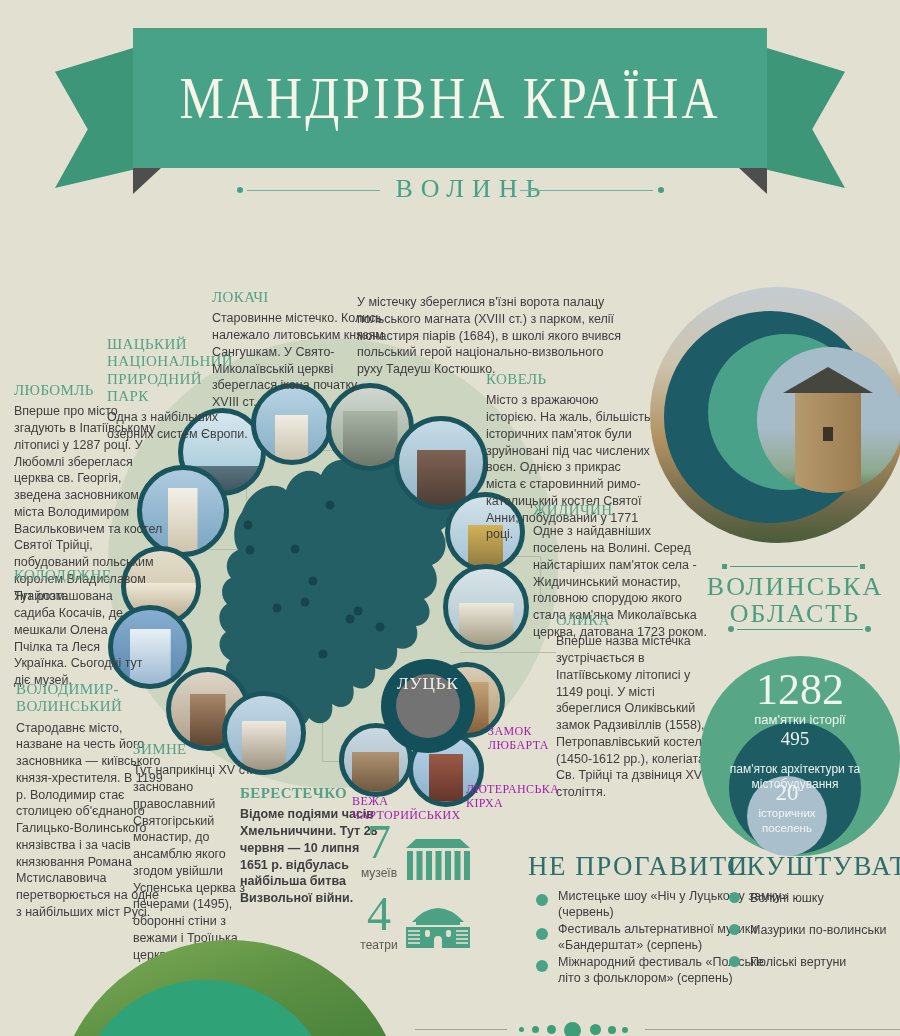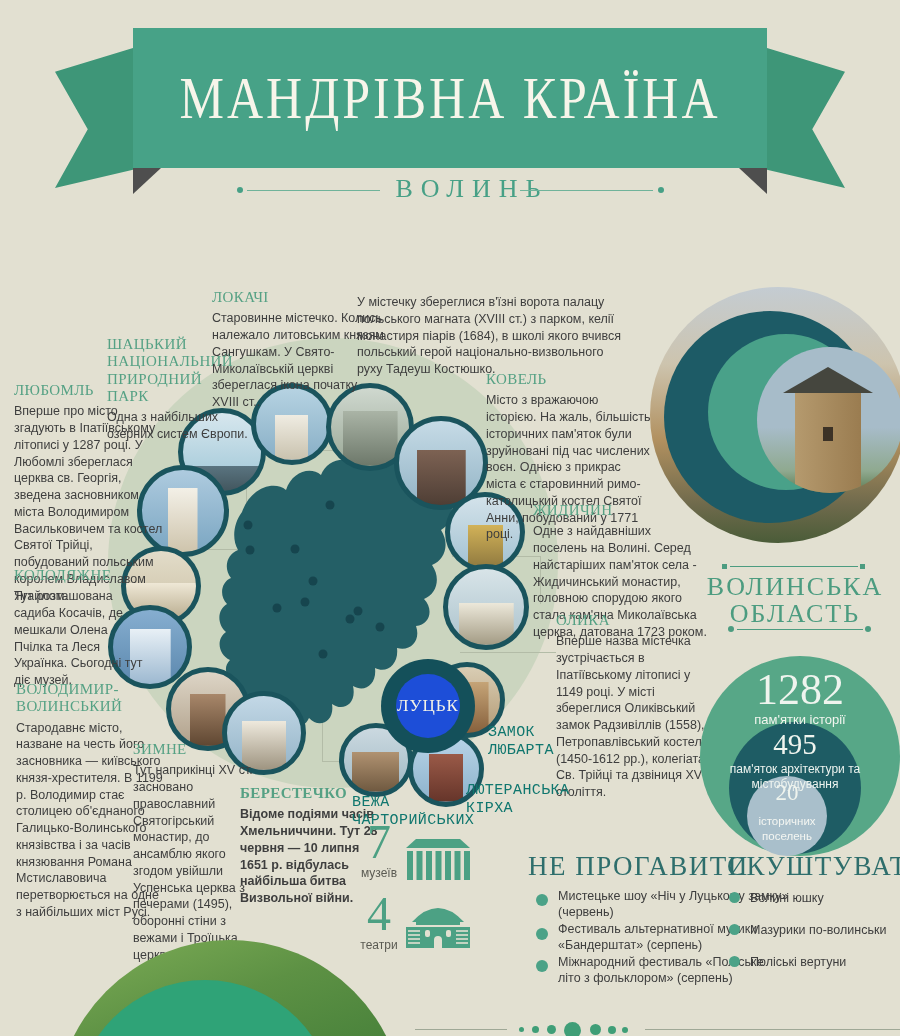--- a/index.html
+++ b/index.html
@@ -38,22 +38,22 @@
   .b-shatskyi  { left:107px; top:336px; width:148px; }
   .b-lokachi   { left:212px; top:289px; width:172px; }
   .b-lyubeshiv { left:357px; top:294px; width:272px; }
   .b-kovel     { left:486px; top:371px; width:165px; }
   .b-zhydychyn { left:533px; top:502px; width:175px; }
   .b-olyka     { left:556px; top:612px; width:158px; }
   .b-kolod     { left:14px;  top:567px; width:132px; }
   .b-volod     { left:16px;  top:681px; width:152px; }
   .b-zymne     { left:133px; top:741px; width:124px; }
   .b-berest    { left:240px; top:785px; width:140px;font-weight:bold; }
-  .map-label { font-family:Liberation Mono, monospace; font-size:15px; line-height:1.2;
-    color:#0f766e; letter-spacing:.4px; }
+  .map-label { font-family:Liberation Serif, serif; font-size:12px; line-height:1.2;
+    color:#a21caf; letter-spacing:.4px; }
   .l-zamok { left:488px; top:724px; width:92px; }
   .l-kirkha { left:466px; top:782px; width:122px; }
   .l-vezha { left:352px; top:794px; width:132px; }
 
   
   .sage-circle { left:108px; top:338px; width:450px; height:450px; border-radius:50%; background:#CBD5BF; }
   .cline { background:#B3BCA7; }
   .c1 { left:246px; top:430px; width:1px; height:120px; }
   .c2 { left:168px; top:549px; width:79px; height:1px; }
   .c3 { left:300px; top:450px; width:72px; height:1px; }
@@ -93,22 +93,22 @@
   .p-inter{background:linear-gradient(180deg,#efe8d6,#b5a88a) 0 100%/100% 55% no-repeat,linear-gradient(180deg,#e2dcc9,#cbc0a4);}
   .p-blue{background:linear-gradient(180deg,#e8f0f6,#9cb8d0) 50% 100%/55% 75% no-repeat,linear-gradient(180deg,#86aed0,#5c88ae);}
   .p-brown{background:linear-gradient(180deg,#a8876a,#5f4732) 50% 100%/48% 70% no-repeat,linear-gradient(180deg,#ddd5c6,#b0a08a);}
   .p-zymne{background:linear-gradient(180deg,#eee9dd,#9e9480) 50% 100%/60% 66% no-repeat,linear-gradient(180deg,#c3d8e6,#94b4c8);}
   .p-vezha{background:linear-gradient(180deg,#b09271,#6f5940) 50% 100%/74% 62% no-repeat,linear-gradient(180deg,#cbd9e0,#a0b8c4);}
   .p-kirkha{background:linear-gradient(180deg,#9a5a48,#66352a) 50% 100%/52% 72% no-repeat,linear-gradient(180deg,#b9d4e8,#8cb2cc);}
   .p-lubart{background:linear-gradient(180deg,#c5a477,#86603c) 50% 100%/66% 78% no-repeat,linear-gradient(180deg,#d9cdb4,#b39a74);}
 
   .lutsk-badge { left:381px; top:659px; width:94px; height:94px; border-radius:50%;
     background:#14505A; display:flex; align-items:center; justify-content:center; }
-  .lutsk-inner { width:64px; height:64px; border-radius:50%; background:#1d4ed8;
-    display:flex; align-items:center; justify-content:center; }
+  .lutsk-inner { width:64px; height:64px; border-radius:50%; background:#737373;
+    display:flex; justify-content:center; }
   .lutsk-txt { font-family:"Liberation Serif", serif; font-size:17px; letter-spacing:1px; color:#F4F2E6; }
 
   
   .hero { left:650px; top:287px; width:256px; height:256px; border-radius:50%; overflow:hidden;
     background:linear-gradient(180deg,#c4ccd2 0%,#cdc4ae 30%,#b1905f 60%,#6f6a4c 85%,#4a5c38 100%); }
   .hero-teal { position:absolute; left:14px; top:24px; width:212px; height:212px; border-radius:50%; background:#1D5B66; }
   .hero-green { position:absolute; left:58px; top:47px; width:156px; height:156px; border-radius:50%; background:#49A189; }
   .hero-win { position:absolute; left:107px; top:60px; width:146px; height:146px; border-radius:50%; overflow:hidden;
     background:linear-gradient(180deg,#a7bcc9 0%,#a7bcc9 55%,#8fa98f 85%,#5c7a50 100%); }
   .hero-tower { position:absolute; left:38px; top:46px; width:66px; height:100px;
@@ -128,24 +128,24 @@
   .reg-h { left:700px; width:190px; text-align:center; font-family:"Liberation Serif", serif;
     font-size:26px; letter-spacing:2px; color:#4C9C80; }
   .reg-h1 { top:572px; } .reg-h2 { top:599px; }
   .stat-c { border-radius:50%; }
   .stat1 { left:700px; top:656px; width:200px; height:200px; background:#57A787; }
   .stat2 { left:729px; top:722px; width:132px; height:132px; background:#1E5C64; }
   .stat3 { left:747px; top:776px; width:80px; height:80px; background:#A9BFCB; }
   .stat-num { text-align:center; font-family:"Liberation Serif", serif; color:#EFF4EE; }
   .stat1-num { left:700px; top:664px; width:200px; font-size:44px; }
   .stat1-label { left:700px; top:712px; width:200px; text-align:center; font-size:13px; color:#F2F6EF; }
-  .stat2-num { left:729px; top:728px; width:132px; font-size:29px; }
+  .stat2-num { left:729px; top:728px; width:132px; font-size:19px; }
   .stat2-label { left:720px; top:762px; width:150px; text-align:center; font-size:12px; color:#EDF3EF; line-height:1.25; }
   .stat3-num { left:747px; top:780px; width:80px; font-size:23px; }
-  .stat3-label { left:737px; top:806px; width:100px; text-align:center; font-size:11.5px; color:#F4F6F2; line-height:1.3;margin-top:8px; }
+  .stat3-label { left:737px; top:806px; width:100px; text-align:center; font-size:11.5px; color:#F4F6F2; line-height:1.3; }
 
   
   .count-num { text-align:center; font-family:"Liberation Serif", serif; font-size:48px; color:#4CA083; }
   .cn-1 { left:356px; top:814px; width:46px; }
   .cn-2 { left:356px; top:886px; width:46px; }
   .count-label { text-align:center; font-size:12px; color:#5a5a52; }
   .cl-1 { left:348px; top:866px; width:62px; }
   .cl-2 { left:346px; top:938px; width:66px; }
   .icon-museum { left:404px; top:836px; width:68px; height:44px; }
   .icon-theater { left:404px; top:900px; width:68px; height:48px; }

